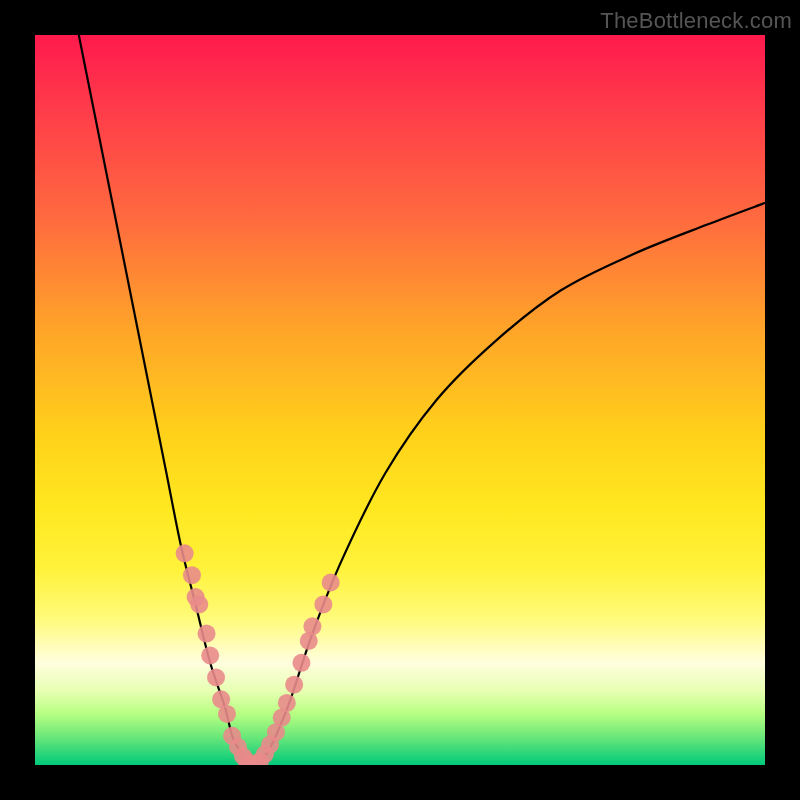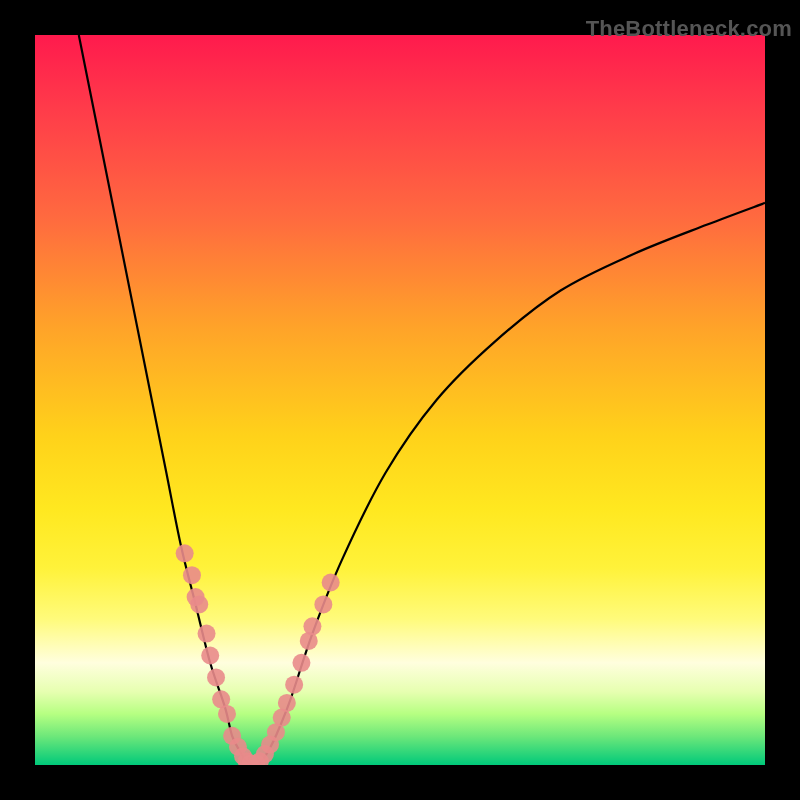--- a/index.html
+++ b/index.html
@@ -36,24 +36,24 @@
       #fffb7b 80%,
       #fffede 86%,
       #e6ffb0 90%,
       #b6ff82 93%,
       #6fe87a 96%,
       #00c97a 100%
     );
   }
   .watermark {
     position: absolute;
-    top: 16px;
+    top: 8px;
     right: 8px;
     font-size: 22px;
-    font-weight: 700;
+    font-weight: 400;
     color: #555;
     letter-spacing: 0.2px;
     margin-left: 45px;
   }
   svg.curve {
     position: absolute;
     left: 0;
     top: 0;
     width: 730px;
     height: 730px;

